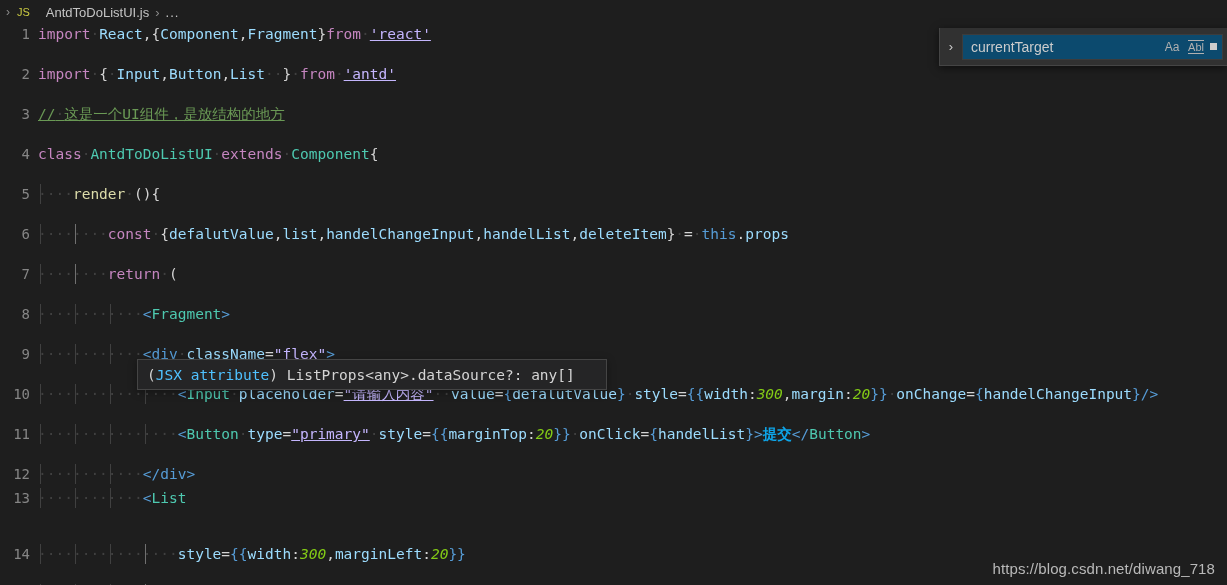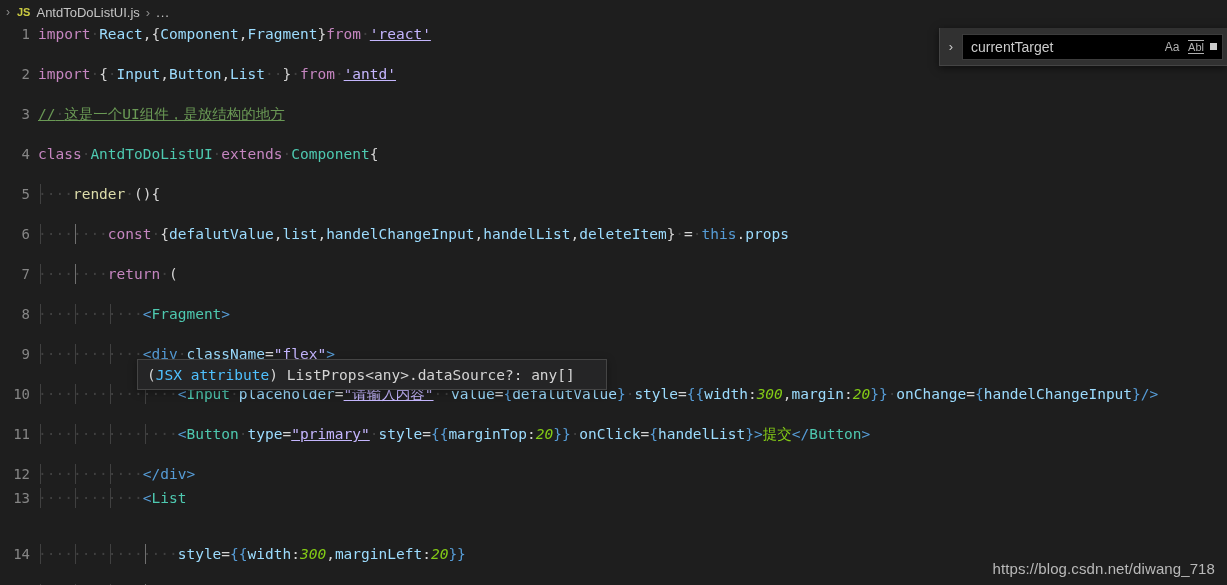--- a/index.html
+++ b/index.html
@@ -39,24 +39,24 @@
     z-index: 5;
   }
   .bc-chevron {
     color: #8a8a8a;
     font-size: 12px;
     margin-right: 7px;
     margin-left: 2px;
   }
   .bc-jsbadge {
     color: #cbcb41;
-    font-weight: bold;
+    font-weight: normal;
     font-size: 11px;
     font-family: "Liberation Sans", sans-serif;
-    margin-right: 6px;
+    margin-right: 16px;
   }
   .bc-file { color: #c5c5c5; }
   .bc-sep { color: #8a8a8a; margin: 0 6px; }
   .bc-dots { color: #c5c5c5; letter-spacing: 1px; }
 
   
   .editor {
     position: absolute;
     left: 0; top: 24px;
     width: 1227px; height: 561px;
@@ -100,21 +100,21 @@
   .str     { color: #c4b5fd; text-decoration: underline; }  
   .punc    { color: #d4d4d4; }  
   .cmt     { color: #6a9955; text-decoration: underline; }  
   .num     { color: #84cc16; font-style: italic; }  
   .fn      { color: #dcdcaa; }  
   .tag     { color: #4ec9b0; }  
   .brk     { color: #569cd6; }  
   .attr    { color: #9cdcfe; }  
   .op      { color: #d4d4d4; }
   .curly   { color: #569cd6; }
-  .white   { color: #84cc16; }
+  .white   { color: #0ea5e9; font-weight: bold; }
   .ws      { color: #404040; }
 
   
   .guide {
     position: absolute;
     top: 0;
     width: 1px;
     height: 20px;
     background: #404040;
   }
@@ -144,21 +144,21 @@
     justify-content: center;
     color: #cccccc;
     font-size: 13px;
     font-family: "Liberation Sans", sans-serif;
     flex: none;
   }
   .find-input-wrap {
     position: relative;
     flex: 1;
     height: 26px;
-    background: #000000;
+    background: #0c4a6e;
     border: 1px solid #3c3c3c;
     display: flex;
     align-items: center;
     padding: 0 2px 0 8px;
     margin-right: 4px;
   }
   .find-input {
     flex: 1;
     background: transparent;
     border: 0;

